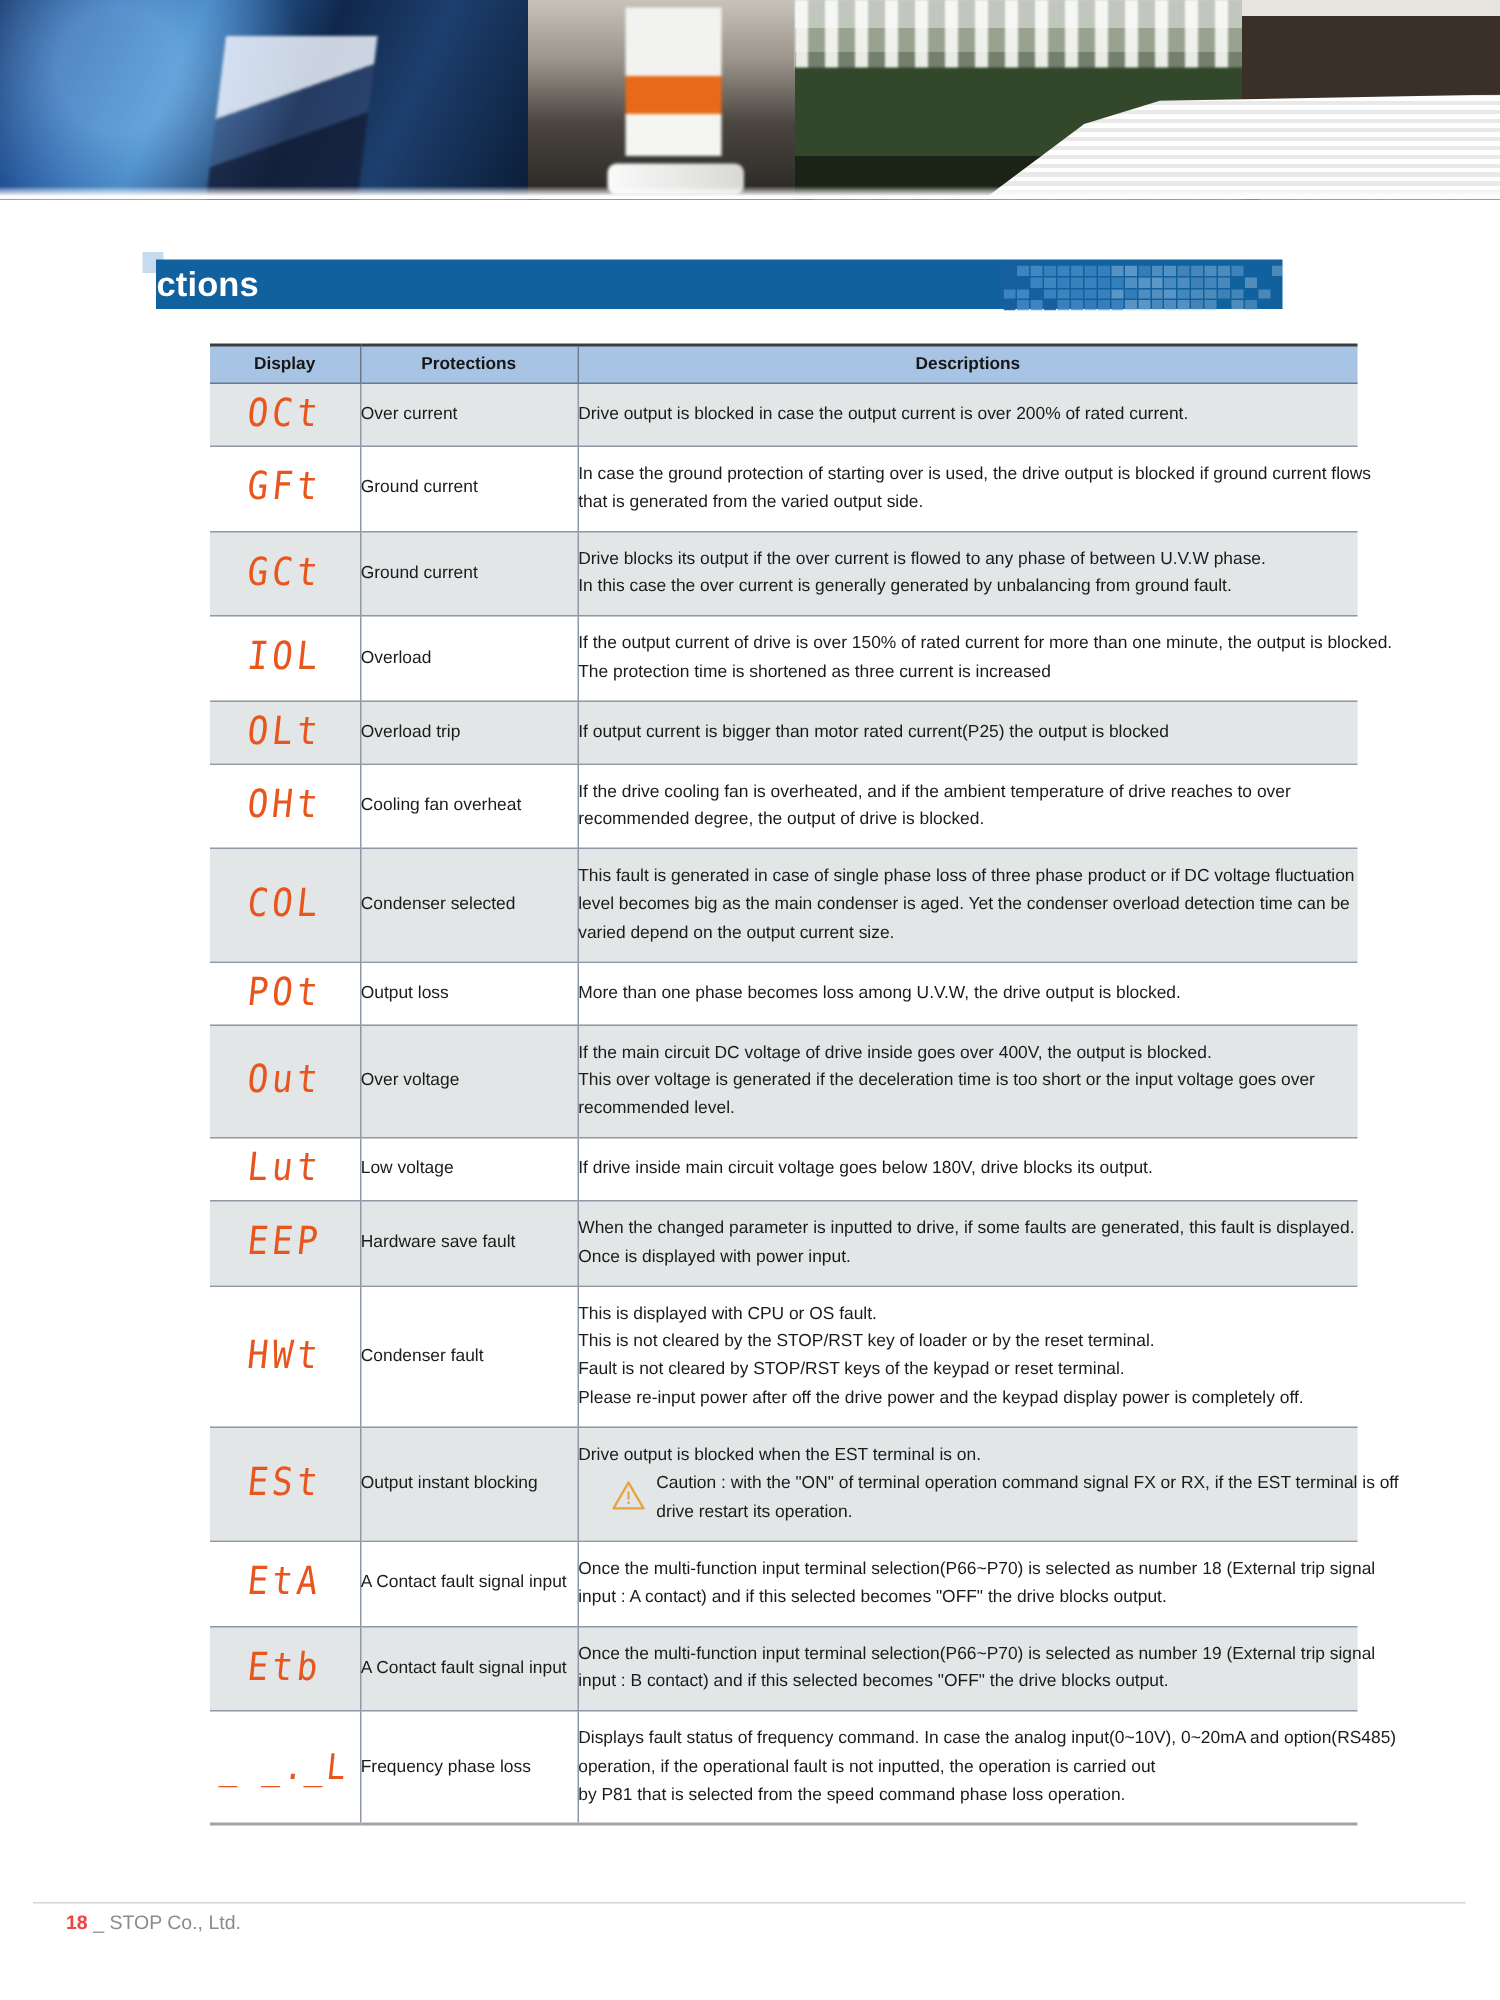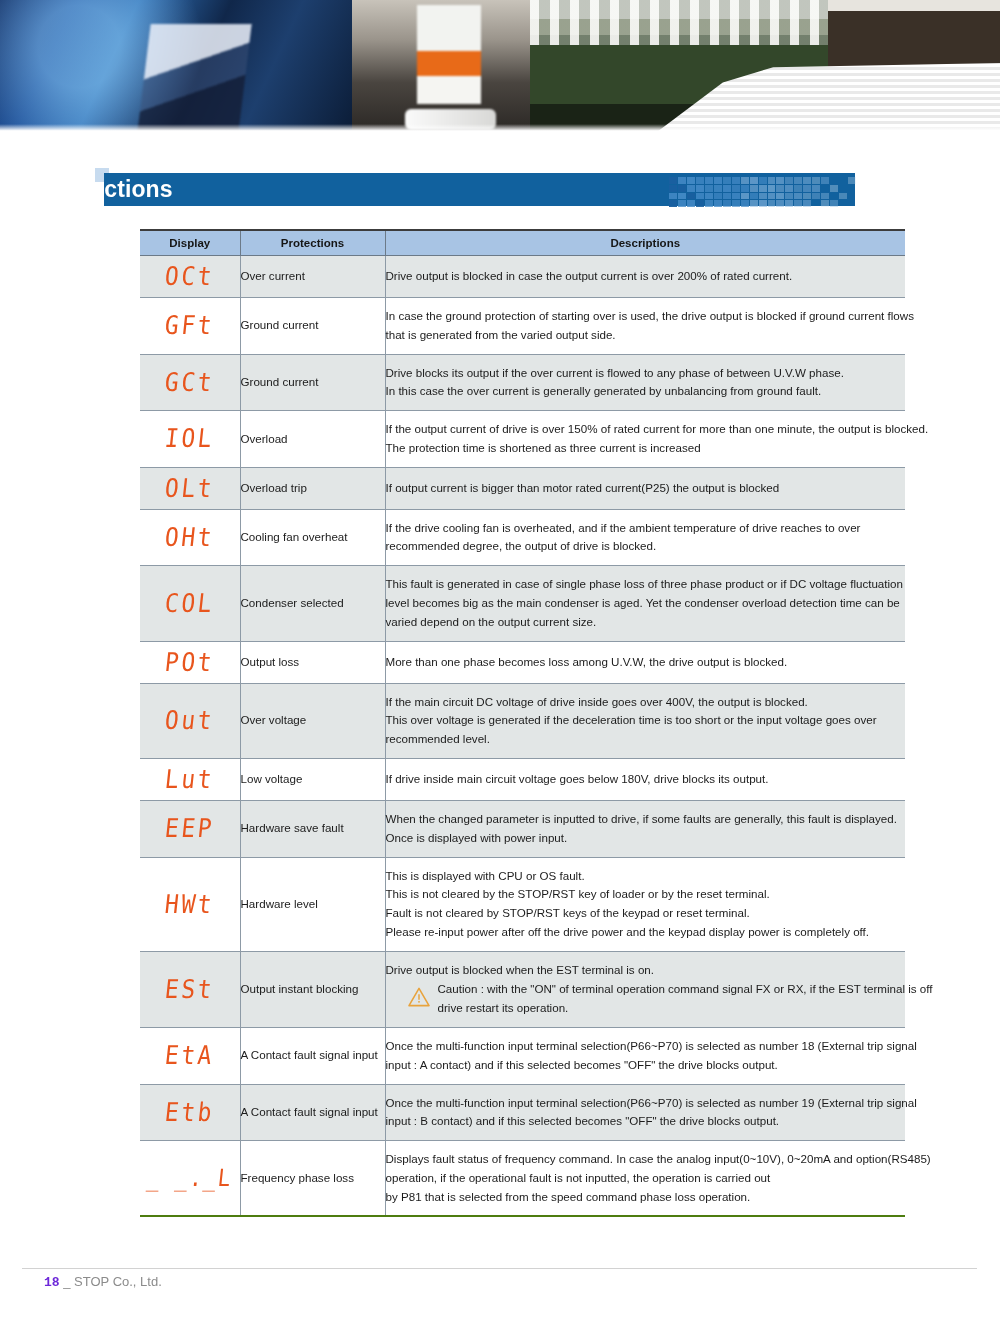--- a/index.html
+++ b/index.html
@@ -187,21 +187,21 @@
     border-bottom: 1px solid #8d9aa6;
     border-right: 1px solid #8d9aa6;
     padding: 9px 0 9px 0;
     vertical-align: middle;
     font-size: 11.6px;
     color: #1b1b1b;
   }
   table.prot tbody td:last-child { border-right: none; }
   table.prot tbody tr.shade td { background: #e2e6e6; }
   table.prot tbody tr.plain td { background: #ffffff; }
-  table.prot tbody tr:last-child td { border-bottom: 2px solid #4d7c0f; }
+  table.prot tbody tr:last-child td { border-bottom: 2px solid #a3a3a3; }
 
   td.disp {
     text-align: center;
     padding-left: 0;
     padding-right: 0;
   }
   .seg {
     font-family: "DejaVu Sans Mono", monospace;
     font-size: 23px;
     color: #e8551d;
@@ -245,21 +245,21 @@
     left: 22px; top: 1268px;
     width: 955px; height: 1px;
     background: #d2d2d2;
   }
   .footer {
     position: absolute;
     left: 44px; top: 1274px;
     font-size: 13px;
     color: #8b8b8b;
   }
-  .footer b { color: #6d28d9; font-family: Liberation Mono, monospace; }
+  .footer b { color: #ef4444; }
 </style>
 </head>
 <body>
 
 <div class="banner">
   <div class="banner-photo ph1"></div>
   <div class="banner-photo ph2"></div>
   <div class="banner-photo ph3"></div>
   <div class="banner-photo ph4"></div>
   <div class="banner-sweep"></div>
@@ -453,27 +453,27 @@
           <td class="disp"><span class="seg">Lut</span></td>
           <td class="prot-name">Low voltage</td>
           <td class="desc">
             <span class="desc-line">If drive inside main circuit voltage goes below 180V, drive blocks its output.</span>
           </td>
         </tr>
         <tr class="shade">
           <td class="disp"><span class="seg">EEP</span></td>
           <td class="prot-name">Hardware save fault</td>
           <td class="desc">
-            <span class="desc-line">When the changed parameter is inputted to drive, if some faults are generally, this fault is displayed.</span>
+            <span class="desc-line">When the changed parameter is inputted to drive, if some faults are generated, this fault is displayed.</span>
             <span class="desc-line">Once is displayed with power input.</span>
           </td>
         </tr>
         <tr class="plain">
           <td class="disp"><span class="seg">HWt</span></td>
-          <td class="prot-name">Hardware level</td>
+          <td class="prot-name">Condenser fault</td>
           <td class="desc">
             <span class="desc-line">This is displayed with CPU or OS fault.</span>
             <span class="desc-line">This is not cleared by the STOP/RST key of loader or by the reset terminal.</span>
             <span class="desc-line">Fault is not cleared by STOP/RST keys of the keypad or reset terminal.</span>
             <span class="desc-line">Please re-input power after off the drive power and the keypad display power is completely off.</span>
           </td>
         </tr>
         <tr class="shade">
           <td class="disp"><span class="seg">ESt</span></td>
           <td class="prot-name">Output instant blocking</td>

